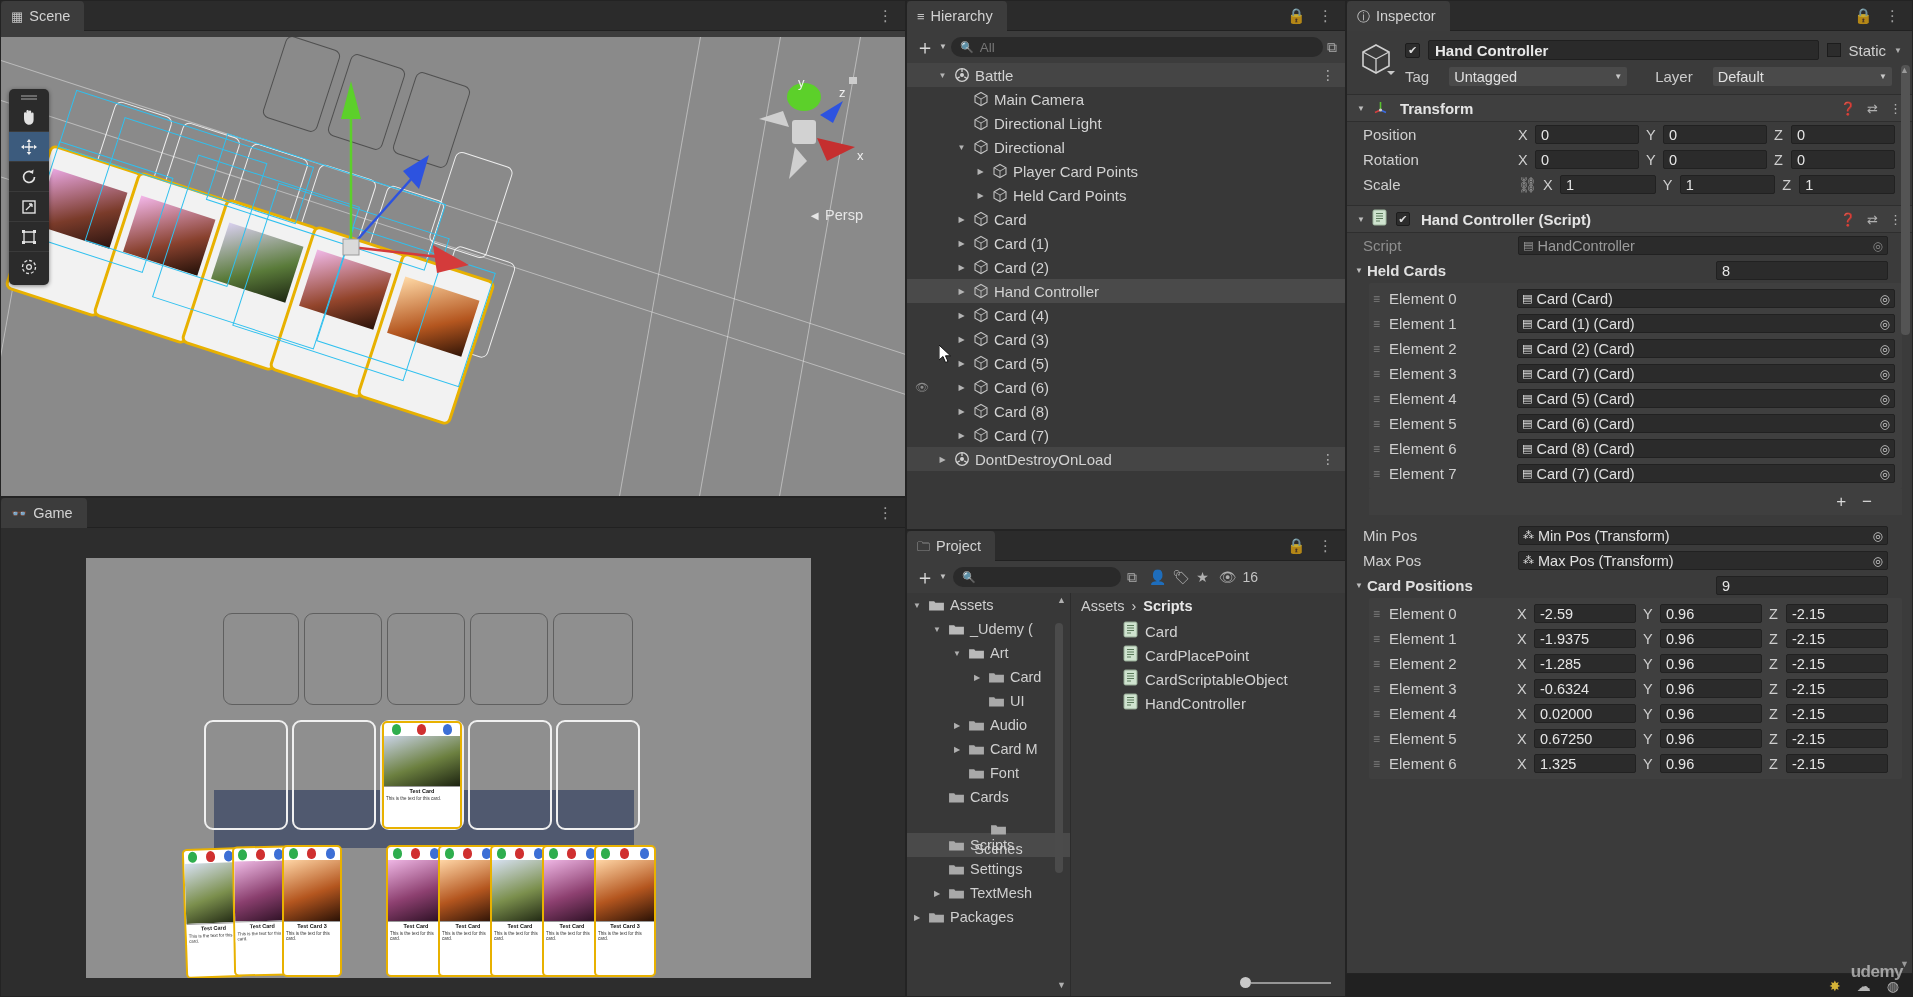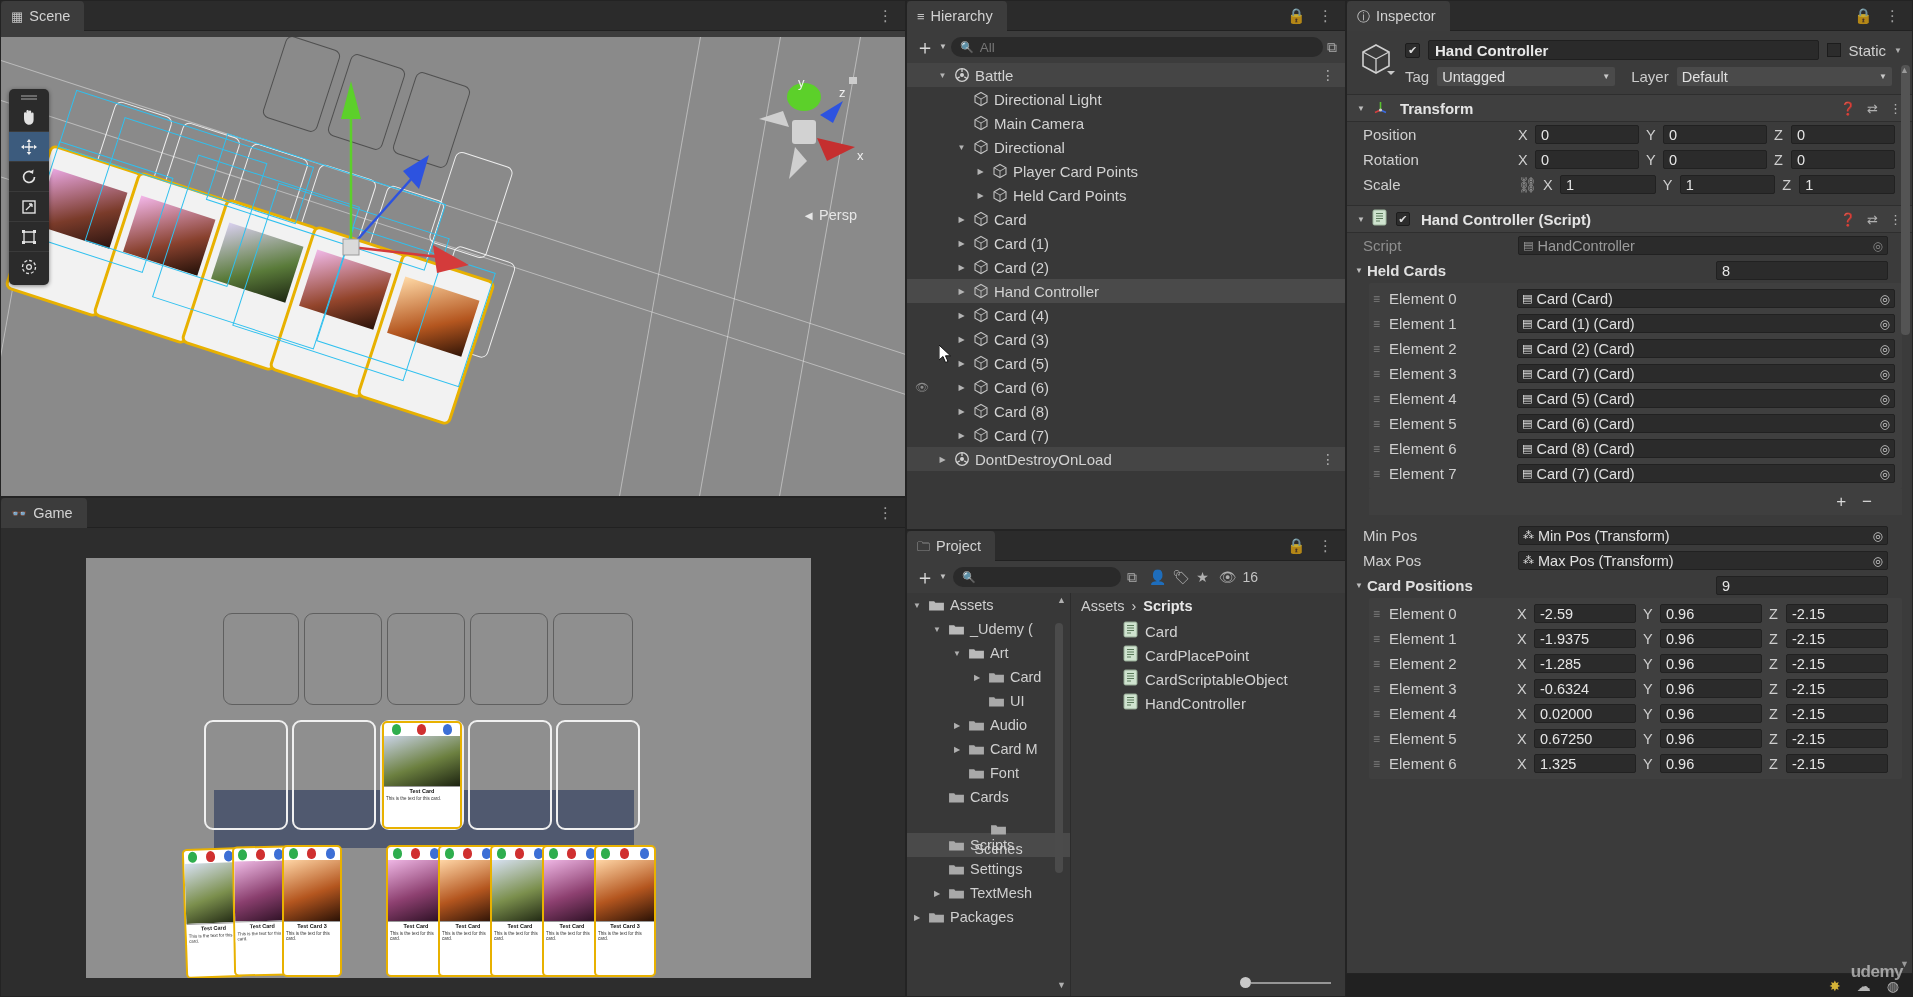--- a/index.html
+++ b/index.html
@@ -70,21 +70,21 @@
     box-shadow: 0 1px 4px rgba(0,0,0,.45);
   }
   #scene-toolstrip .grip { width: 16px; height: 2px; background: #6a6a6a; margin-bottom: 5px; box-shadow: 0 3px 0 #6a6a6a; }
   .strip-btn {
     width: 40px; height: 30px; display: flex; align-items: center; justify-content: center;
     color: #d8d8d8; font-size: 16px; border-bottom: 1px solid #3a3a3a;
   }
   .strip-btn.on { background: #3c5b7d; }
 
   #scene-gizmo { position: absolute; right: 38px; top: 38px; width: 120px; height: 120px; }
-  #persp-label { position: absolute; right: 48px; top: 170px; color: #e6e6e6; font-size: 14.5px; }
+  #persp-label { position: absolute; right: 42px; top: 170px; color: #e6e6e6; font-size: 14.5px; }
 
   
   #game-panel { left: 0; top: 497px; width: 906px; height: 500px; background: #383838; }
   #game-toolbar {
     height: 30px; background: #3c3c3c; display: flex; align-items: center;
     gap: 0; padding: 0 2px; font-size: 14px; color: #cdcdcd;
   }
   .gm-item { display: flex; align-items: center; gap: 6px; padding: 0 8px; height: 24px; }
   .gm-item.sep { border-left: 1px solid #2e2e2e; }
   .caret { font-size: 8px; opacity: .85; }
@@ -160,21 +160,21 @@
   #inspector-panel { left: 1346px; top: 0; width: 567px; height: 974px; background: #383838; }
   .insp-body { position: absolute; left: 0; top: 30px; right: 0; bottom: 0; overflow: hidden; background: #3b3b3b; }
   .go-header { display: flex; align-items: flex-start; gap: 8px; padding: 9px 10px 0 10px; }
   .go-ico { width: 40px; height: 38px; flex: none; }
   .go-right { flex: 1; }
   .go-line1 { display: flex; align-items: center; gap: 8px; }
   .chk { width: 15px; height: 15px; background: #2c2c2c; border: 1px solid #1c1c1c; border-radius: 2px; display:flex;align-items:center;justify-content:center; color: #ddd; font-size: 11px; }
   .name-field { flex: 1; height: 20px; background: #2a2a2a; border: 1px solid #1f1f1f; border-radius: 2px; color: #e8e8e8; font-size: 15px; font-weight: bold; padding: 0 6px; display: flex; align-items: center; }
   .static-box { width: 14px; height: 14px; background: #2c2c2c; border: 1px solid #1c1c1c; }
   .static-lbl { font-size: 15px; color: #d0d0d0; }
-  .go-line2 { display: flex; align-items: center; gap: 8px; margin-top: 7px; }
+  .go-line2 { display: flex; align-items: center; gap: 20px; margin-top: 7px; }
   .lbl { font-size: 15px; color: #cbcbcb; }
   .dd { height: 19px; background: #4a4a4a; border-radius: 2px; display: flex; align-items: center; justify-content: space-between; padding: 0 5px; color: #e0e0e0; font-size: 14.5px; }
 
   .comp-header {
     height: 28px; background: #3f3f3f; display: flex; align-items: center; gap: 7px;
     padding: 0 10px; border-top: 1px solid #2e2e2e; border-bottom: 1px solid #2e2e2e; margin-top: 8px;
   }
   .comp-header .ctitle { font-weight: bold; font-size: 15px; color: #e4e4e4; margin-left: 4px; }
   .comp-header .right { margin-left: auto; display: flex; align-items: center; gap: 11px; opacity: .85; font-size: 13px; }
   .fold { font-size: 8px; color: #bdbdbd; }
@@ -697,30 +697,30 @@
           <span>Battle</span>
           <span class="kebab">⋮</span>
         </div>
         <div class="hrow">
           <span style="width:37px;display:inline-block"></span>
           <span class="tw empty">▶</span>
           <svg class="ico-cube" viewBox="0 0 16 16">
             <path d="M8 1.5 L14 4.8 L14 11.2 L8 14.5 L2 11.2 L2 4.8 Z" fill="none" stroke="#c2c2c2" stroke-width="1.1"></path>
             <path d="M8 8 L14 4.8 M8 8 L8 14.5 M8 8 L2 4.8" stroke="#c2c2c2" stroke-width=".9"></path>
           </svg>
-          <span>Directional Light</span>
+          <span>Main Camera</span>
         </div>
         <div class="hrow">
           <span style="width:37px;display:inline-block"></span>
           <span class="tw empty">▶</span>
           <svg class="ico-cube" viewBox="0 0 16 16">
             <path d="M8 1.5 L14 4.8 L14 11.2 L8 14.5 L2 11.2 L2 4.8 Z" fill="none" stroke="#c2c2c2" stroke-width="1.1"></path>
             <path d="M8 8 L14 4.8 M8 8 L8 14.5 M8 8 L2 4.8" stroke="#c2c2c2" stroke-width=".9"></path>
           </svg>
-          <span>Main Camera</span>
+          <span>Directional Light</span>
         </div>
         <div class="hrow">
           <span style="width:37px;display:inline-block"></span>
           <span class="tw">▼</span>
           <svg class="ico-cube" viewBox="0 0 16 16">
             <path d="M8 1.5 L14 4.8 L14 11.2 L8 14.5 L2 11.2 L2 4.8 Z" fill="none" stroke="#c2c2c2" stroke-width="1.1"></path>
             <path d="M8 8 L14 4.8 M8 8 L8 14.5 M8 8 L2 4.8" stroke="#c2c2c2" stroke-width=".9"></path>
           </svg>
           <span>Directional</span>
         </div>

